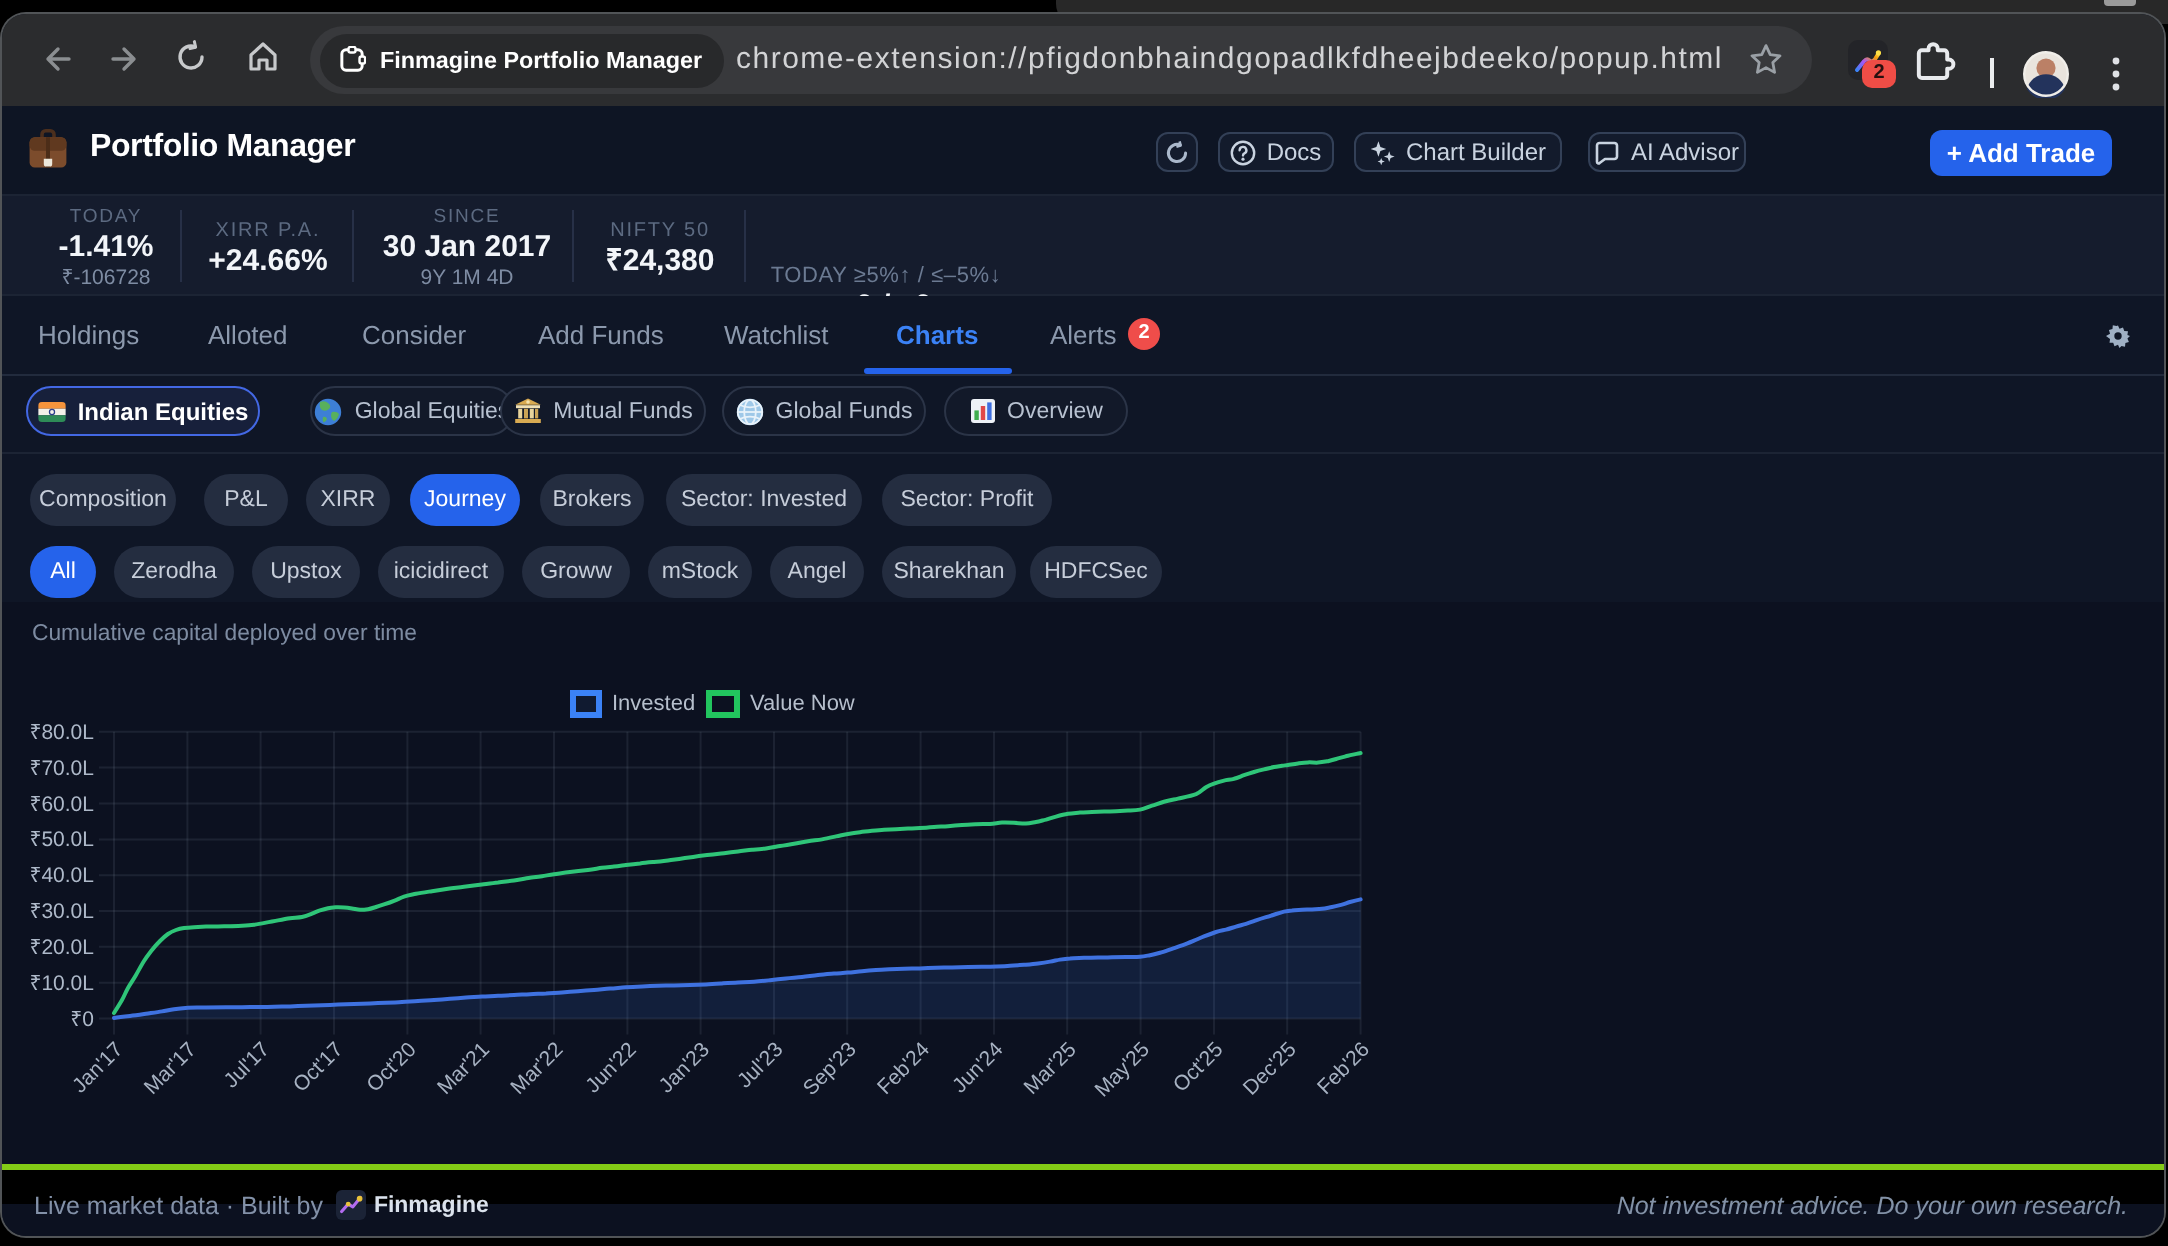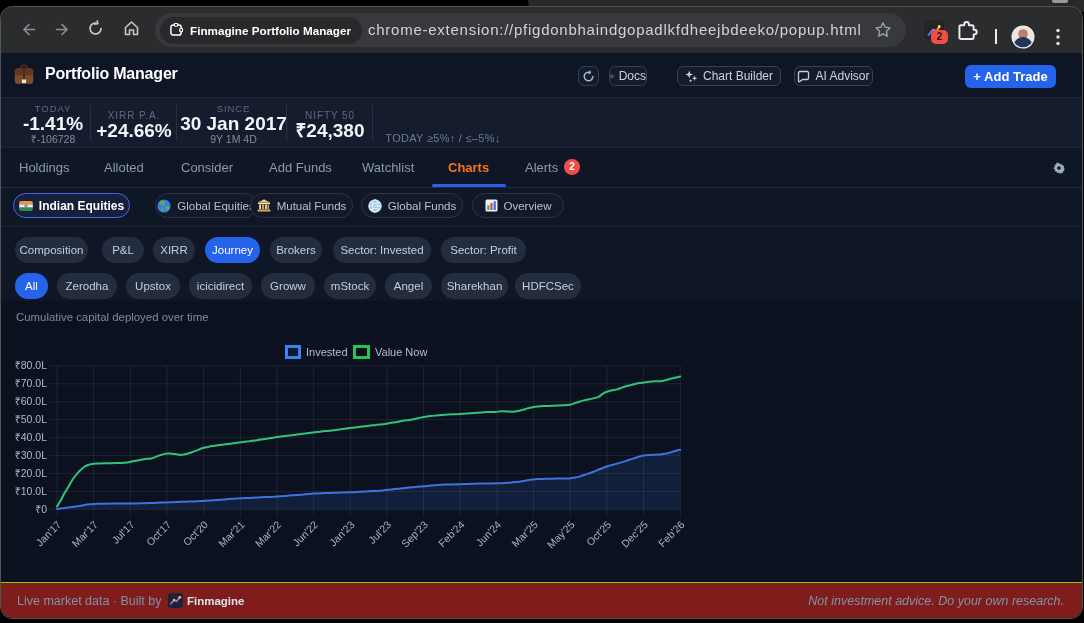--- a/index.html
+++ b/index.html
@@ -17,23 +17,23 @@
     background:#28292b; color:#fff; font-weight:bold; font-size:11.7px;
     display:flex; align-items:center; padding:0 11px 0 9px; }
   #url { position:absolute; left:213px; top:0; height:34px; line-height:33px;
     color:#d2d3d5; font-size:15px; white-space:nowrap; letter-spacing:0.75px; }
   .row { position:absolute; left:0; width:100%; }
   #apphead  { top:0;   height:45px; background:#0e1524; border-bottom:1px solid #1c2434; }
   #stats    { top:45px; height:50px; background:#151c2d; border-bottom:1px solid #1c2434; }
   #tabs     { top:95px; height:40px; background:#0f1626; border-bottom:1px solid #222b3d; }
   #filters  { top:135px; height:113px; background:#0f1626; }
   #chartsec { top:248px; height:281px; background:#0c1120; }
-  #footer   { top:529px; height:36px; background:#7f1d1d; border-top:1px solid #84cc16; }
+  #footer   { top:529px; height:20px; background:#000000; border-top:3px solid #84cc16; }
   .statlab { font-size:9.5px; letter-spacing:0.9px; color:#5c6a81; text-align:center; white-space:nowrap; line-height:9px; }
-  .statval { font-size:19px; font-weight:bold; color:#f2f5f9; text-align:center; white-space:nowrap; line-height:16px; }
+  .statval { font-size:15px; font-weight:bold; color:#f2f5f9; text-align:center; white-space:nowrap; line-height:16px; }
   .statsub { font-size:10.5px; color:#7e8ca3; text-align:center; white-space:nowrap; line-height:11px; }
   .vsep { position:absolute; top:7px; height:36px; width:1px; background:#273047; }
   .tab { position:absolute; top:12px; font-size:13px; color:#8c99ad; white-space:nowrap; }
   .pill { position:absolute; display:flex; align-items:center; justify-content:center;
     border-radius:999px; font-size:11.5px; white-space:nowrap; }
   .p1 { height:25px; border:1px solid #2b3447; color:#b7c1d0; background:#121929; gap:6px; }
   .p1.act { border:1.5px solid #4368e4; background:#17203b; color:#fff; font-weight:bold; font-size:12px; }
   .p2 { height:26px; background:#242d40; color:#c6cdd9; }
   .p2.act { background:#2563eb; color:#fff; }
   .btn { position:absolute; top:13px; height:20px; border:1px solid #334057; border-radius:6px;
@@ -114,21 +114,21 @@
           <rect x="9" y="4.6" width="2" height="15.2" fill="#4c2d18"></rect>
           <path d="M7.9 15.4 h4.2 v2.6 a1.3 1.3 0 0 1 -1.3 1.3 h-1.6 a1.3 1.3 0 0 1 -1.3 -1.3 Z" fill="#ece7da"></path>
         </svg>
         <div class="abs" style="left:44px;top:12px;font-size:16px;font-weight:bold;color:#fff;letter-spacing:-0.2px;">Portfolio Manager</div>
         <div class="btn" style="left:577px;width:21px;padding:0;">
             <svg width="13" height="13" viewBox="0 0 13 13">
               <path d="M10.8 6.5 A4.3 4.3 0 1 1 8.1 2.5" stroke="#aab8cb" stroke-width="1.5" fill="none" stroke-linecap="round"></path>
               <path d="M7.8 0.7 L8.3 2.8 L6.2 3.4" fill="none" stroke="#aab8cb" stroke-width="1.3" stroke-linejoin="round"></path>
             </svg>
           </div>
-        <div class="btn" style="left:608px;width:38px;"><svg width="13" height="13" viewBox="0 0 13 13">
+        <div class="btn" style="left:608px;width:58px;"><svg width="13" height="13" viewBox="0 0 13 13">
               <circle cx="6.5" cy="6.5" r="5.6" stroke="#c9d3e0" stroke-width="1.2" fill="none"></circle>
               <path d="M4.8 5.1 a1.7 1.7 0 1 1 2.4 1.6 c-0.5 0.25 -0.7 0.5 -0.7 1" stroke="#c9d3e0" stroke-width="1.2" fill="none" stroke-linecap="round"></path>
               <circle cx="6.5" cy="9.6" r="0.8" fill="#c9d3e0"></circle>
             </svg>Docs</div>
         <div class="btn" style="left:676px;width:104px;"><svg width="13" height="13" viewBox="0 0 13 13">
               <path d="M4.2 0.6 L5.2 3.5 L8.1 4.5 L5.2 5.5 L4.2 8.4 L3.2 5.5 L0.3 4.5 L3.2 3.5 Z" fill="#c9d3e0"></path>
               <path d="M9.6 5.6 L10.3 7.6 L12.3 8.3 L10.3 9 L9.6 11 L8.9 9 L6.9 8.3 L8.9 7.6 Z" fill="#c9d3e0"></path>
               <path d="M5.6 9 L6.1 10.3 L7.4 10.8 L6.1 11.3 L5.6 12.6 L5.1 11.3 L3.8 10.8 L5.1 10.3 Z" fill="#c9d3e0"></path>
             </svg>Chart Builder</div>
         <div class="btn" style="left:793px;width:79px;"><svg width="13" height="13" viewBox="0 0 13 13">
@@ -167,21 +167,21 @@
           <div class="statlab" style="font-size:11px;letter-spacing:0.3px;color:#6b7a92;line-height:11px;">TODAY ≥5%↑ / ≤–5%↓</div>
           <div class="statval" style="margin-top:2px;font-size:15.5px;">↑0 / ↓0</div>
         </div>
       </div>
       <div id="tabs" class="row">
         <div class="tab" style="left:18px;">Holdings</div>
         <div class="tab" style="left:103px;">Alloted</div>
         <div class="tab" style="left:180px;">Consider</div>
         <div class="tab" style="left:268px;">Add Funds</div>
         <div class="tab" style="left:361px;">Watchlist</div>
-        <div class="tab" style="left:447px;color:#f97316;font-weight:bold;">Charts</div>
+        <div class="tab" style="left:447px;color:#3b82f6;font-weight:bold;">Charts</div>
         <div class="abs" style="left:431px;top:36px;width:74px;height:3px;background:#2563eb;border-radius:2px;"></div>
         <div class="tab" style="left:524px;">Alerts</div>
         <div class="abs" style="left:563px;top:11px;width:16px;height:16px;border-radius:50%;background:#ef4d4a;color:#fff;font-size:10px;font-weight:bold;text-align:center;line-height:16px;">2</div>
         <svg class="abs" style="left:1052px;top:14px" width="12" height="12" viewBox="0 0 13 13">
           <path d="M6.5 0.8 L7.3 2.6 L9.2 1.9 L9.9 3.8 L11.9 3.9 L11.6 5.9 L13 6.5 L11.6 7.9 L12.4 9.7 L10.5 10.3 L10.3 12.3 L8.4 11.9 L7.3 13 L6.5 11.2 L4.6 12.1 L3.9 10.2 L1.9 10.1 L2.2 8.1 L0 6.5 L2.2 5.3 L1.6 3.3 L3.5 2.7 L3.7 0.7 L5.6 1.1 Z" fill="#9fb0c4"></path>
           <circle cx="6.5" cy="6.5" r="2" fill="#0f1626"></circle>
         </svg>
       </div>
       <div id="filters" class="row">
         <span class="pill p1 act" style="left:12px;top:5px;width:117px;"><svg width="14" height="10" viewBox="0 0 15 11" style="border-radius:2px">

